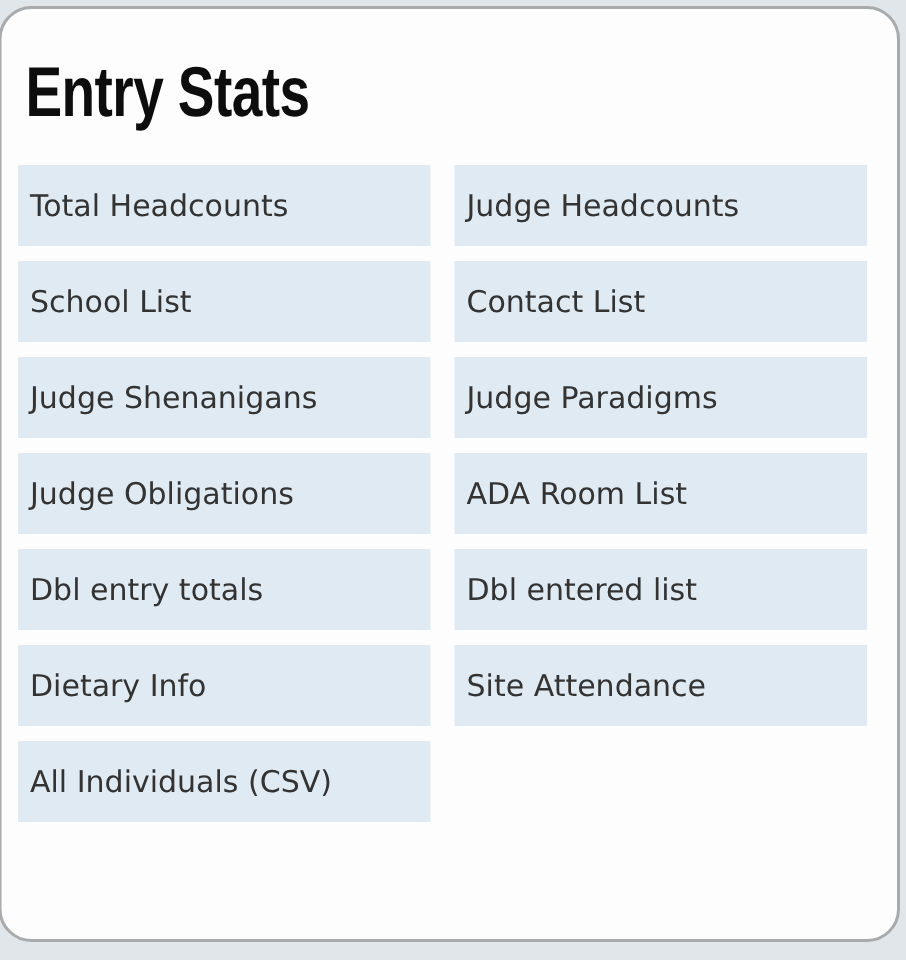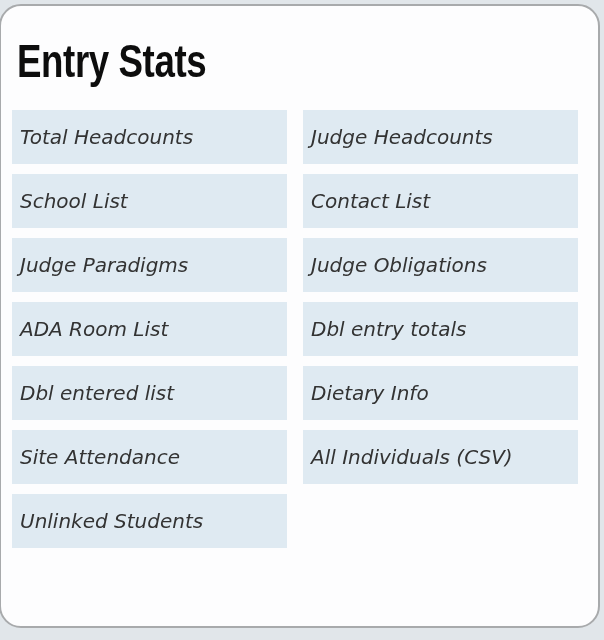--- a/index.html
+++ b/index.html
@@ -50,37 +50,36 @@
     height: 54px;
     padding: 0 8px;
     background: #dfeaf2;
     color: #333333;
     font-size: 20px;
     line-height: 1.2;
     text-decoration: none;
     cursor: pointer;
     white-space: nowrap;
     overflow: hidden;
-    font-style: italic;
   }
 </style>
 </head>
 <body>
 
 <div class="card">
   <h1 class="panel-title"><span class="squeeze">Entry Stats</span></h1>
 
   <div class="stats-grid">
       <a class="stat-btn" href="#">Total Headcounts</a>
       <a class="stat-btn" href="#">Judge Headcounts</a>
       <a class="stat-btn" href="#">School List</a>
       <a class="stat-btn" href="#">Contact List</a>
+      <a class="stat-btn" href="#">Judge Shenanigans</a>
       <a class="stat-btn" href="#">Judge Paradigms</a>
       <a class="stat-btn" href="#">Judge Obligations</a>
       <a class="stat-btn" href="#">ADA Room List</a>
       <a class="stat-btn" href="#">Dbl entry totals</a>
       <a class="stat-btn" href="#">Dbl entered list</a>
       <a class="stat-btn" href="#">Dietary Info</a>
       <a class="stat-btn" href="#">Site Attendance</a>
       <a class="stat-btn" href="#">All Individuals (CSV)</a>
-      <a class="stat-btn" href="#">Unlinked Students</a>
     </div>
 </div>
 
 </body></html>

